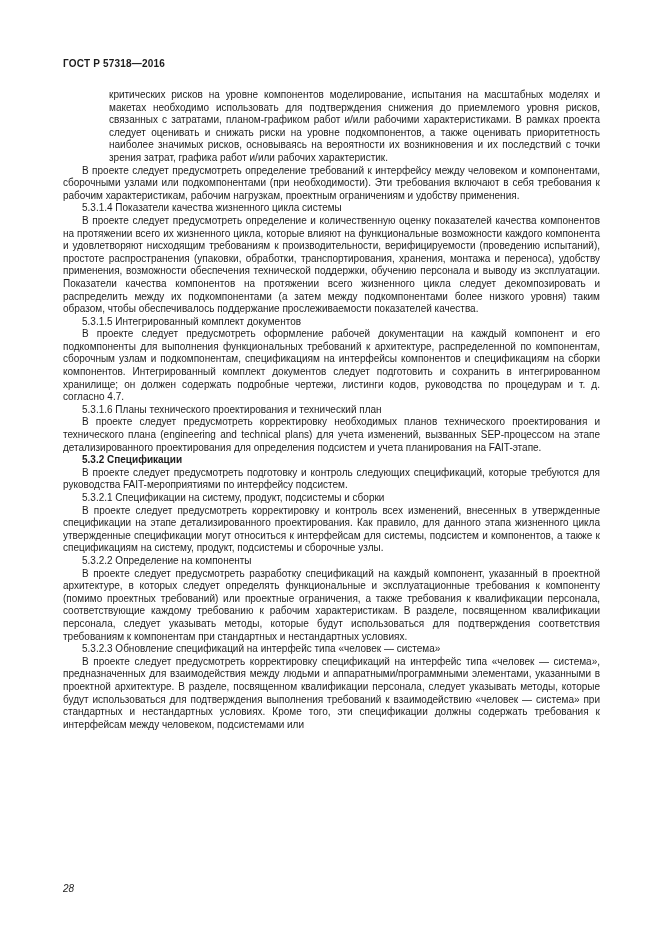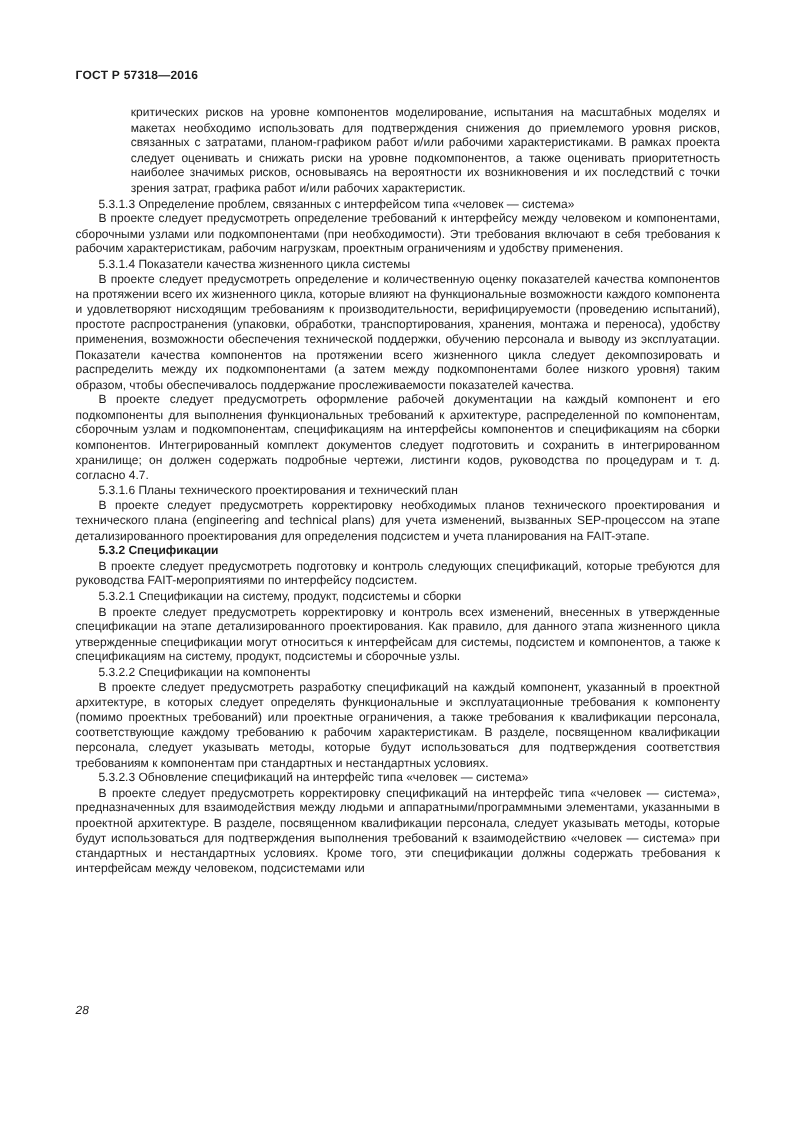--- a/index.html
+++ b/index.html
@@ -42,46 +42,46 @@
   .doc-body p.first {
     text-indent: 0;
     margin-left: 46px;
   }
   .doc-body p.bold {
     font-weight: bold;
   }
   .page-number {
     position: absolute;
     left: 63px;
-    top: 837px;
+    top: 883px;
     font-size: 10px;
     font-style: italic;
   }
 </style>
 </head>
 <body>
 
 <div class="page">
 
   <div class="doc-header">ГОСТ Р 57318—2016</div>
 
   <div class="doc-body">
     <p class="first">критических рисков на уровне компонентов моделирование, испытания на масштабных моделях и макетах необходимо использовать для подтверждения снижения до приемлемого уровня рисков, связанных с затратами, планом-графиком работ и/или рабочими характеристиками. В рамках проекта следует оценивать и снижать риски на уровне подкомпонентов, а также оценивать приоритетность наиболее значимых рисков, основываясь на вероятности их возникновения и их последствий с точки зрения затрат, графика работ и/или рабочих характеристик.</p>
-    <p class="head">5.3.1.3 Определение проблем, связанных с интерфейсом типа «человек — система»</p>
     <p>В проекте следует предусмотреть определение требований к интерфейсу между человеком и компонентами, сборочными узлами или подкомпонентами (при необходимости). Эти требования включают в себя требования к рабочим характеристикам, рабочим нагрузкам, проектным ограничениям и удобству применения.</p>
     <p class="head">5.3.1.4 Показатели качества жизненного цикла системы</p>
     <p>В проекте следует предусмотреть определение и количественную оценку показателей качества компонентов на протяжении всего их жизненного цикла, которые влияют на функциональные возможности каждого компонента и удовлетворяют нисходящим требованиям к производительности, верифицируемости (проведению испытаний), простоте распространения (упаковки, обработки, транспортирования, хранения, монтажа и переноса), удобству применения, возможности обеспечения технической поддержки, обучению персонала и выводу из эксплуатации. Показатели качества компонентов на протяжении всего жизненного цикла следует декомпозировать и распределить между их подкомпонентами (а затем между подкомпонентами более низкого уровня) таким образом, чтобы обеспечивалось поддержание прослеживаемости показателей качества.</p>
+    <p class="head">5.3.1.5 Интегрированный комплект документов</p>
     <p>В проекте следует предусмотреть оформление рабочей документации на каждый компонент и его подкомпоненты для выполнения функциональных требований к архитектуре, распределенной по компонентам, сборочным узлам и подкомпонентам, спецификациям на интерфейсы компонентов и спецификациям на сборки компонентов. Интегрированный комплект документов следует подготовить и сохранить в интегрированном хранилище; он должен содержать подробные чертежи, листинги кодов, руководства по процедурам и т. д. согласно 4.7.</p>
     <p class="head">5.3.1.6 Планы технического проектирования и технический план</p>
     <p>В проекте следует предусмотреть корректировку необходимых планов технического проектирования и технического плана (engineering and technical plans) для учета изменений, вызванных SEP-процессом на этапе детализированного проектирования для определения подсистем и учета планирования на FAIT-этапе.</p>
     <p class="bold">5.3.2 Спецификации</p>
     <p>В проекте следует предусмотреть подготовку и контроль следующих спецификаций, которые требуются для руководства FAIT-мероприятиями по интерфейсу подсистем.</p>
     <p class="head">5.3.2.1 Спецификации на систему, продукт, подсистемы и сборки</p>
     <p>В проекте следует предусмотреть корректировку и контроль всех изменений, внесенных в утвержденные спецификации на этапе детализированного проектирования. Как правило, для данного этапа жизненного цикла утвержденные спецификации могут относиться к интерфейсам для системы, подсистем и компонентов, а также к спецификациям на систему, продукт, подсистемы и сборочные узлы.</p>
-    <p class="head">5.3.2.2 Спецификации на компоненты</p>
+    <p class="head">5.3.2.2 Определение на компоненты</p>
     <p>В проекте следует предусмотреть разработку спецификаций на каждый компонент, указанный в проектной архитектуре, в которых следует определять функциональные и эксплуатационные требования к компоненту (помимо проектных требований) или проектные ограничения, а также требования к квалификации персонала, соответствующие каждому требованию к рабочим характеристикам. В разделе, посвященном квалификации персонала, следует указывать методы, которые будут использоваться для подтверждения соответствия требованиям к компонентам при стандартных и нестандартных условиях.</p>
     <p class="head">5.3.2.3 Обновление спецификаций на интерфейс типа «человек — система»</p>
     <p>В проекте следует предусмотреть корректировку спецификаций на интерфейс типа «человек — система», предназначенных для взаимодействия между людьми и аппаратными/программными элементами, указанными в проектной архитектуре. В разделе, посвященном квалификации персонала, следует указывать методы, которые будут использоваться для подтверждения выполнения требований к взаимодействию «человек — система» при стандартных и нестандартных условиях. Кроме того, эти спецификации должны содержать требования к интерфейсам между человеком, подсистемами или</p>
   </div>
 
   <div class="page-number">28</div>
 
 </div>
 
 </body></html>

